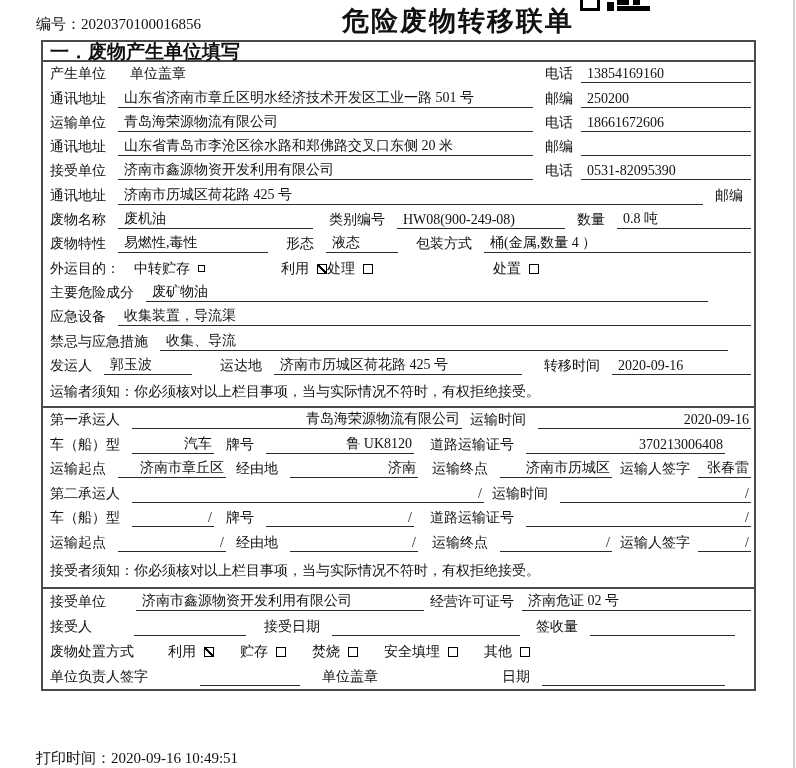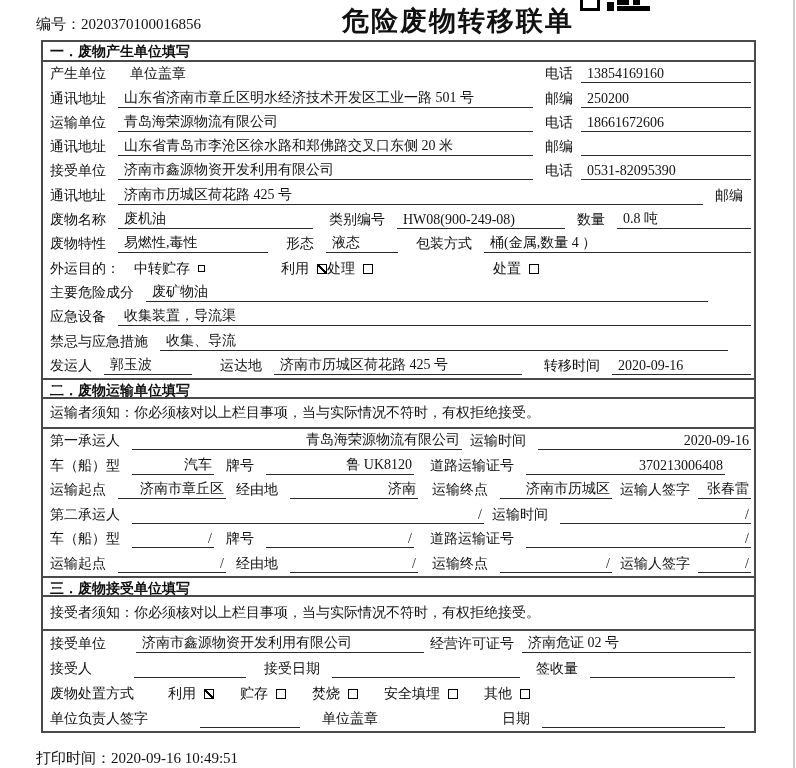--- a/index.html
+++ b/index.html
@@ -7,21 +7,21 @@
   html,body{margin:0;padding:0;}
   body{width:796px;height:768px;background:#ffffff;color:#111;
        font-family:"Liberation Serif","DejaVu Serif",serif;font-size:14px;overflow:hidden;}
   .page{position:relative;width:796px;height:768px;background:#fff;}
   .edge{position:absolute;right:1px;top:0;width:2px;height:768px;background:#cfcfcf;}
   .serial{position:absolute;left:36px;top:15px;font-size:15px;white-space:nowrap;}
   .title{position:absolute;left:130px;right:10px;top:3px;text-align:center;
          font-size:27px;font-weight:700;letter-spacing:2px;white-space:nowrap;}
   .qr{position:absolute;left:580px;top:0;}
   .tbl{position:absolute;left:41px;top:40px;width:715px;border:2px solid var(--bc);background:#fff;}
-  .sech{height:20px;line-height:20px;padding-left:7px;font-weight:700;font-size:14px;
+  .sech{height:20px;line-height:20px;padding-left:7px;font-weight:700;font-size:19px;
         border-bottom:2px solid var(--bc);}
   .sech.bt{border-top:2px solid var(--bc);height:21px;line-height:21px;}
   .notice{display:flex;align-items:center;padding-left:7px;border-bottom:2px solid var(--bc);}
   #n1{height:30px;} #n2{height:34px;}
   .row{display:flex;align-items:flex-end;padding:0 3px 3px 7px;}
   .s1 .row{height:24.3px;} .s2 .row{height:24.5px;text-align:right;} .s3 .row{height:25px;}
   .lb{white-space:nowrap;margin-right:12px;}
   .tight{margin-right:8px;}
   .ra{margin-left:auto;}
   .u{border-bottom:1px solid var(--ul);padding:0 2px 0 6px;white-space:nowrap;overflow:hidden;min-height:15px;}
@@ -153,21 +153,20 @@
       <div class="row">
         <span class="lb">发运人</span>
         <span class="u" style="width:88px">郭玉波</span>
         <span class="lb" style="margin-left:28px">运达地</span>
         <span class="u" style="width:248px">济南市历城区荷花路 425 号</span>
         <span class="lb" style="margin-left:22px">转移时间</span>
         <span class="u fill">2020-09-16</span>
       </div>
     </div>
 
-    <div class="sech bt">二．废物运输单位填写</div>
     <div class="notice" id="n1">运输者须知：你必须核对以上栏目事项，当与实际情况不符时，有权拒绝接受。</div>
     <div class="s2">
 
       <div class="row">
         <span class="lb">第一承运人</span>
         <span class="u" style="width:330px">青岛海荣源物流有限公司</span>
         <span class="lb" style="margin-left:8px">运输时间</span>
         <span class="u fill">2020-09-16</span>
       </div>
 
@@ -212,21 +211,20 @@
         <span class="u" style="width:108px;text-indent:40px">/</span>
         <span class="lb" style="margin-left:10px">经由地</span>
         <span class="u" style="width:128px;text-indent:45px">/</span>
         <span class="lb" style="margin-left:14px">运输终点</span>
         <span class="u" style="width:112px;text-indent:40px">/</span>
         <span class="lb tight" style="margin-left:8px">运输人签字</span>
         <span class="u fill" style="text-indent:35px">/</span>
       </div>
     </div>
 
-    <div class="sech bt">三．废物接受单位填写</div>
     <div class="notice" id="n2">接受者须知：你必须核对以上栏目事项，当与实际情况不符时，有权拒绝接受。</div>
     <div class="s3">
 
       <div class="row">
         <span class="lb">接受单位</span>
         <span class="u" style="width:288px;margin-left:18px">济南市鑫源物资开发利用有限公司</span>
         <span class="lb tight" style="margin-left:6px">经营许可证号</span>
         <span class="u fill">济南危证 02 号</span>
       </div>
 

